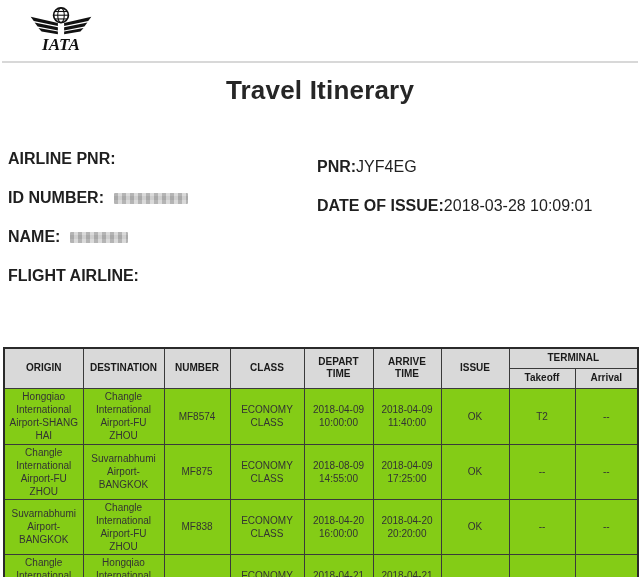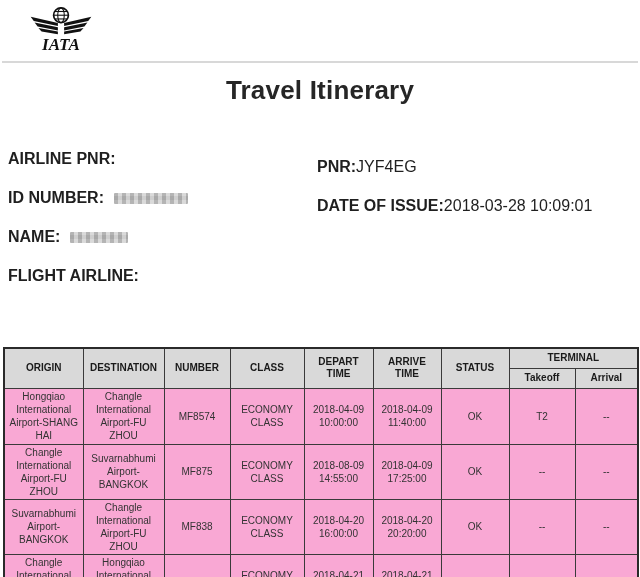--- a/index.html
+++ b/index.html
@@ -31,21 +31,21 @@
   .redacted.w-id{width:74px;}
   .redacted.w-etkt{width:82px;}
 
   
   table.itinerary{position:absolute;top:347px;left:3px;width:634px;
     border-collapse:collapse;table-layout:fixed;
     font-size:10px;color:#333;text-align:center;border:2px solid #2a2a2a;}
   table.itinerary th, table.itinerary td{border:1px solid #3a3a3a;padding:1px 3px;
     overflow:hidden;vertical-align:middle;}
   table.itinerary th{background:#d9d9d9;font-weight:bold;color:#1a1a1a;font-size:10px;line-height:1.2;}
-  table.itinerary td{background:#f9a8d4;line-height:1.3;margin-left:25px;}
+  table.itinerary td{background:#84cc16;line-height:1.3;margin-left:25px;}
   thead tr{height:20px;}
   tbody tr.r0{height:56px;}
   tbody tr.r1{height:43px;}
   tbody tr.r2{height:43px;}
   tbody tr.r3{height:45px;}
 </style>
 </head>
 <body>
 
 <div class="page">
@@ -114,21 +114,21 @@
         <col style="width:63px">
     </colgroup>
     <thead>
       <tr>
         <th rowspan="2">ORIGIN</th>
         <th rowspan="2">DESTINATION</th>
         <th rowspan="2">NUMBER</th>
         <th rowspan="2">CLASS</th>
         <th rowspan="2">DEPART TIME</th>
         <th rowspan="2">ARRIVE TIME</th>
-        <th rowspan="2">STATUS</th>
+        <th rowspan="2">ISSUE</th>
         <th colspan="2">TERMINAL</th>
       </tr>
       <tr>
         <th>Takeoff</th>
         <th>Arrival</th>
       </tr>
     </thead>
     <tbody>
     <tr class="r0">
       <td>Hongqiao International Airport-SHANG HAI</td>

